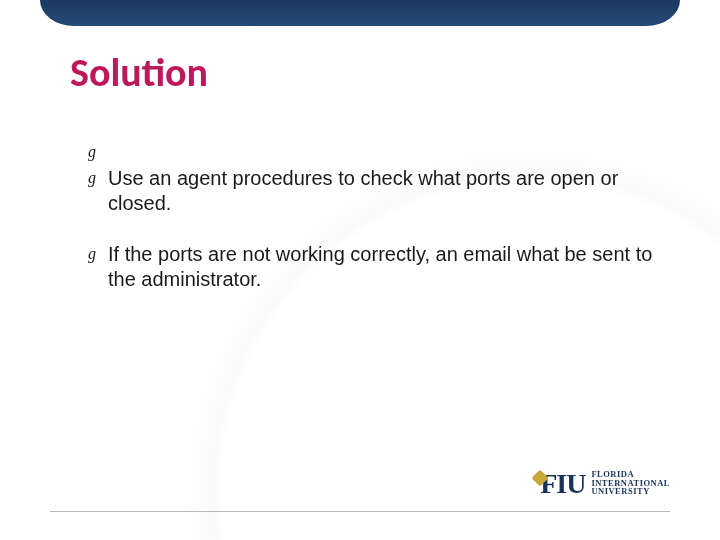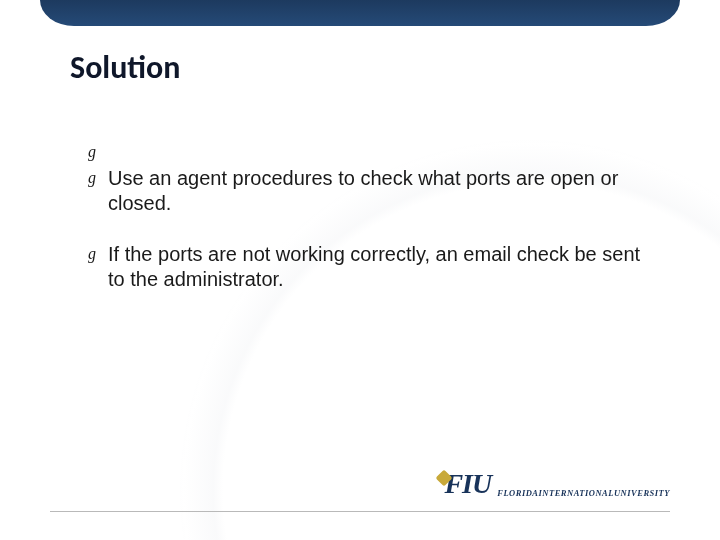--- a/index.html
+++ b/index.html
@@ -25,23 +25,23 @@
     right: 40px;
     height: 26px;
     background: linear-gradient(to bottom, #1d3a5f 0%, #254a77 100%);
     border-bottom-left-radius: 34px 26px;
     border-bottom-right-radius: 34px 26px;
   }
   .title {
     position: absolute;
     top: 48px;
     left: 70px;
-    font-size: 32px;
+    font-size: 40px;
     font-weight: 700;
-    color: #0f172a;
+    color: #be185d;
     font-family: "Calibri", "Segoe UI", sans-serif;
   }
   .content {
     position: absolute;
     top: 140px;
     left: 88px;
     right: 60px;
     color: #1a1a1a;
     font-family: "Tahoma", Verdana, sans-serif;
     font-size: 20px;
@@ -68,23 +68,22 @@
     right: 50px;
     bottom: 28px;
     height: 1px;
     background: #b9b9b9;
   }
   .logo {
     position: absolute;
     right: 50px;
     bottom: 40px;
     display: flex;
-    align-items: flex-end;
+    align-items: center;
     gap: 6px;
-    font-style: italic;
   }
   .logo-mark {
     font-family: "Georgia", serif;
     font-weight: 900;
     font-size: 28px;
     letter-spacing: -1px;
     color: #18335a;
     position: relative;
     padding-left: 4px;
   }
@@ -99,21 +98,21 @@
     transform: rotate(45deg);
   }
   .logo-mark .sun::before,
   .logo-mark .sun::after {
     content: "";
     position: absolute;
     background: #c8a93a;
   }
   .logo-text {
     display: flex;
-    flex-direction: row;
+    flex-direction: column;
     font-family: "Georgia", serif;
     font-size: 8.5px;
     line-height: 1.05;
     letter-spacing: 0.5px;
     color: #18335a;
     font-weight: 700;
     padding-bottom: 2px;
   }
   .bg-curve {
     position: absolute;
@@ -145,21 +144,21 @@
   <div class="content">
     <div class="bullet-item">
       <span class="bullet-glyph">g</span>
     </div>
     <div class="bullet-item">
       <span class="bullet-glyph">g</span>
       <span>Use an agent procedures to check what ports are open or closed.</span>
     </div>
     <div class="bullet-item">
       <span class="bullet-glyph">g</span>
-      <span>If the ports are not working correctly, an email check be sent to the administrator.</span>
+      <span>If the ports are not working correctly, an email what be sent to the administrator.</span>
     </div>
   </div>
 
   <div class="logo">
     <div class="logo-mark">
       <span class="sun"></span>
       <span>FIU</span>
     </div>
     <div class="logo-text">
       <span>FLORIDA</span>

